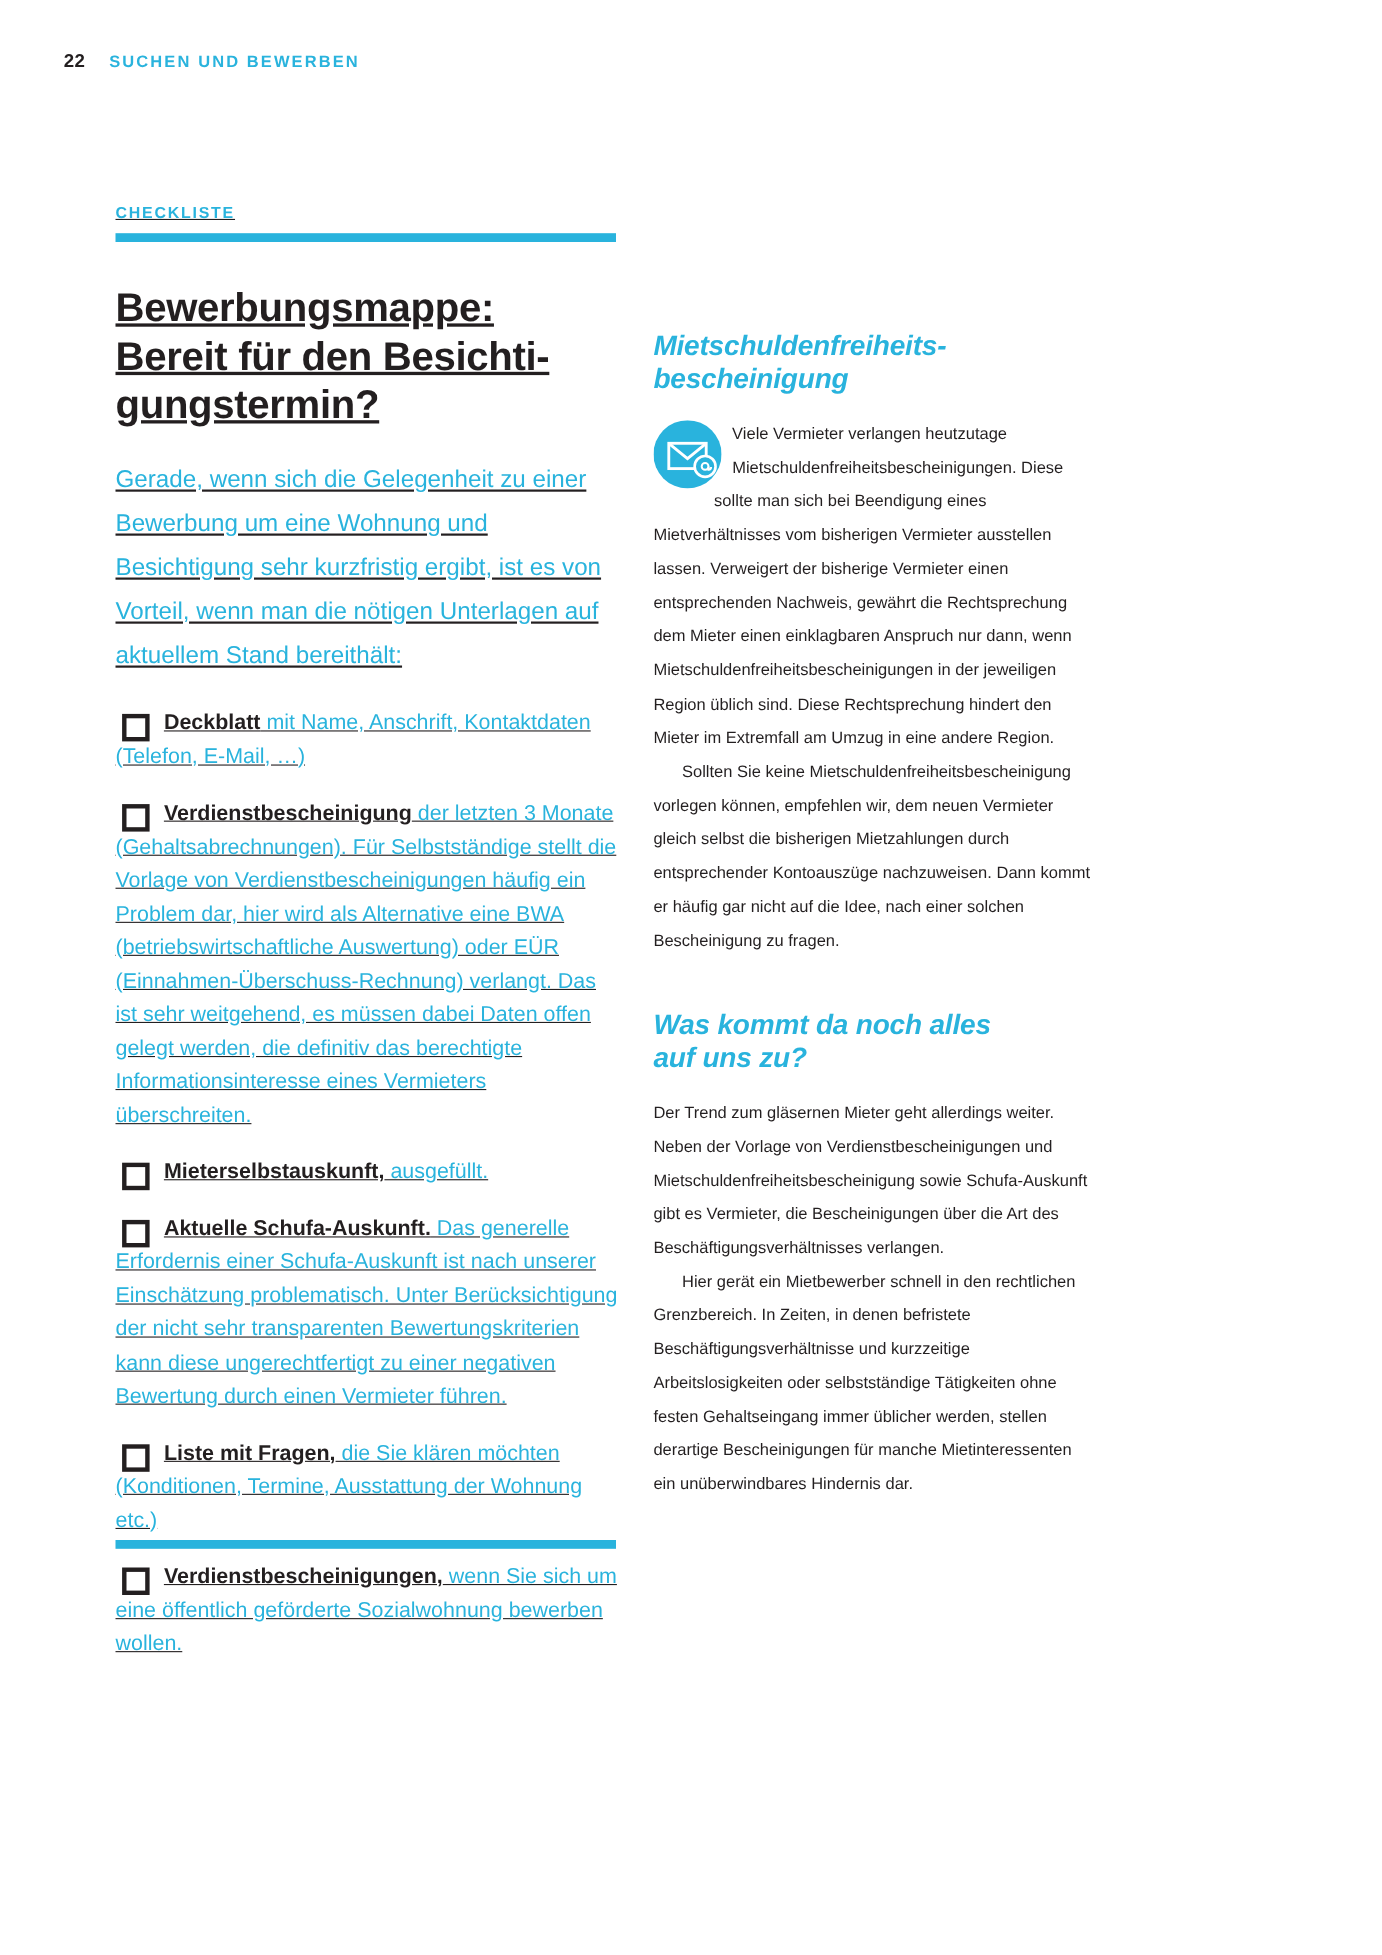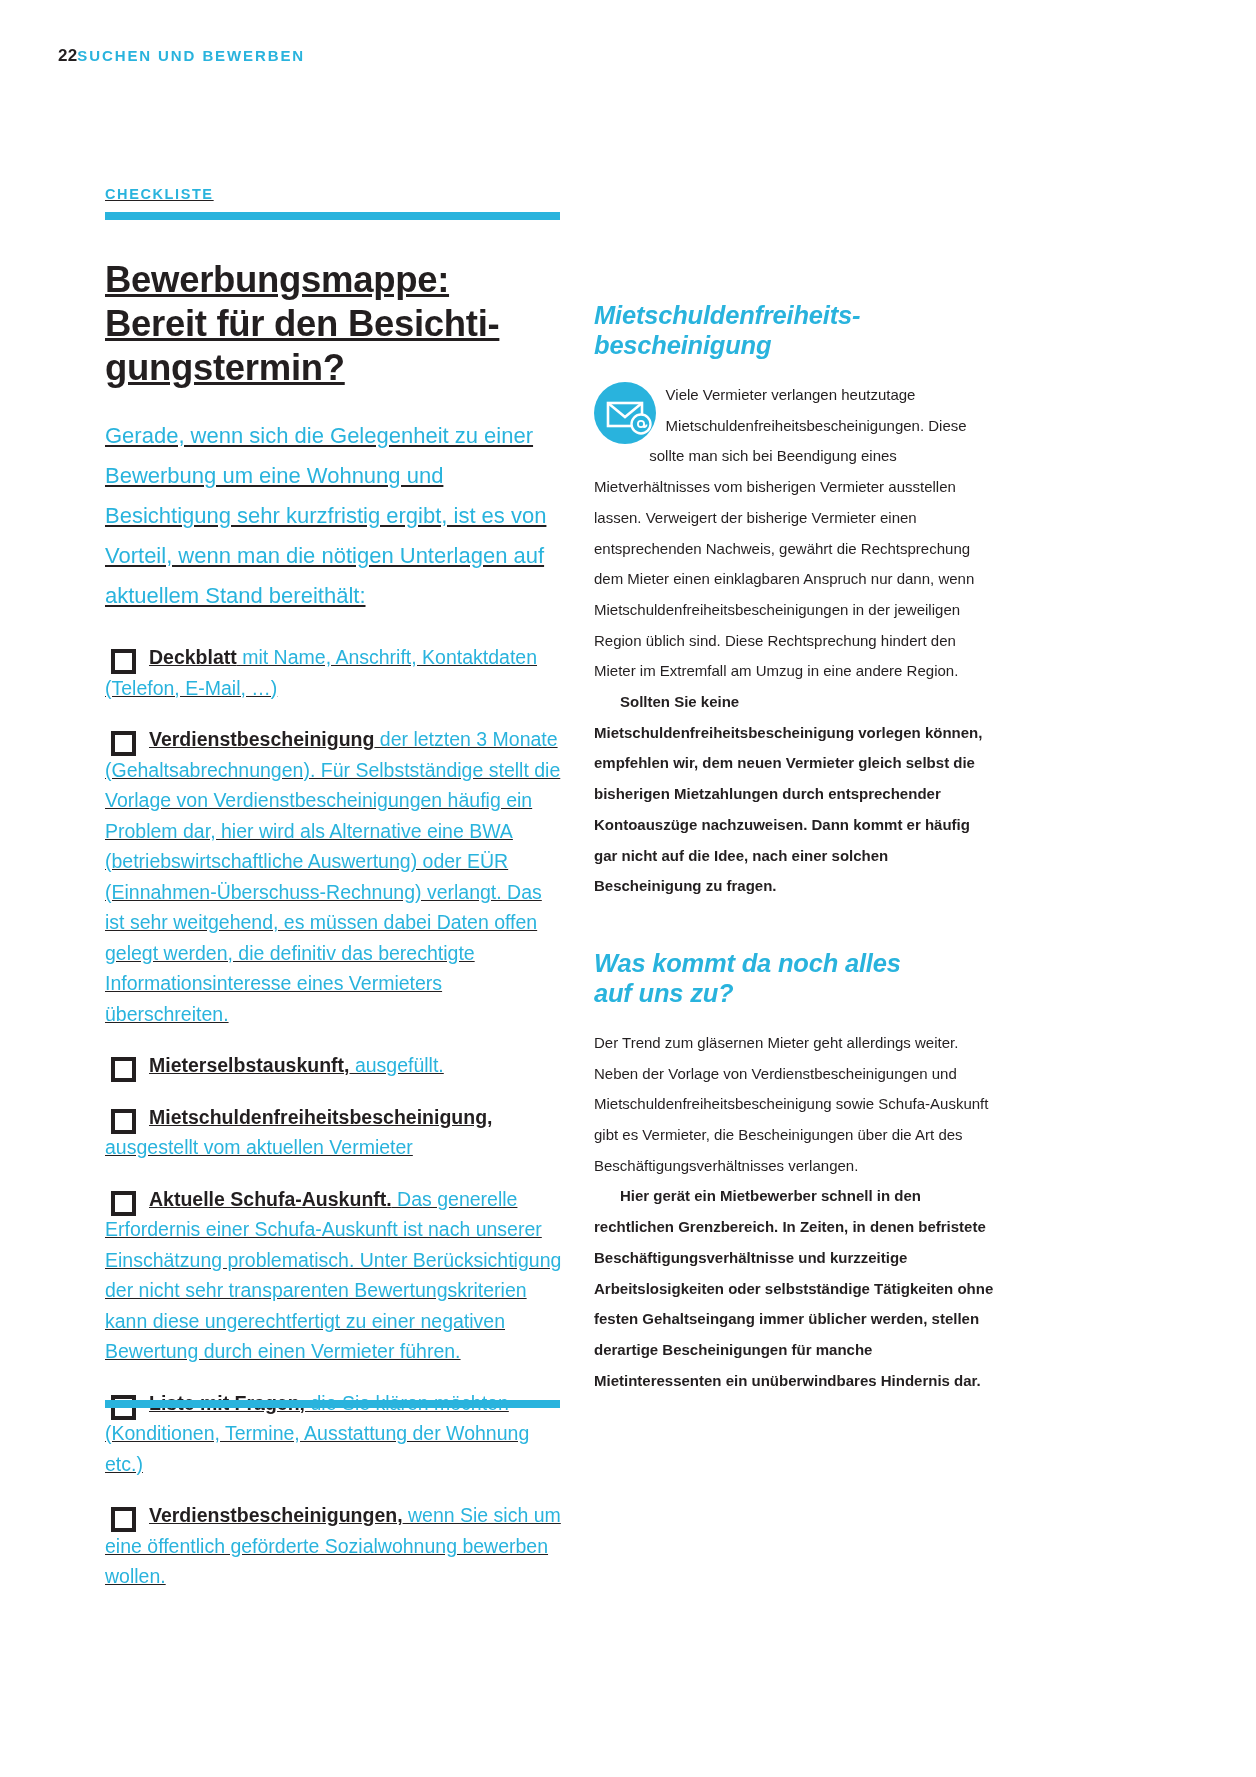--- a/index.html
+++ b/index.html
@@ -9,21 +9,21 @@
     font-family:"Liberation Sans", sans-serif;
     color:#231f20;
     position:relative;
     overflow:hidden;
   }
   .page{position:absolute;inset:0;}
 
   
   .runhead{
     position:absolute;left:58px;top:46px;
-    display:flex;align-items:baseline;
+    display:flex;align-items:baseline;gap:22px;
   }
   .runhead .folio{
     font-size:17px;font-weight:bold;color:#231f20;letter-spacing:.2px;
   }
   .runhead .section{
     font-size:15px;font-weight:bold;color:#29b3dd;letter-spacing:1.9px;
   }
 
   
   .col-left{
@@ -81,21 +81,21 @@
   h2.subhead{
     font-size:25.5px;line-height:30px;font-weight:bold;color:#29b3dd;
     margin:0 0 20px 0;letter-spacing:-.2px;font-style:italic;
   }
   h2.subhead.second{margin-top:46px;}
 
   .body-text{
     font-size:15px;line-height:30.7px;color:#231f20;
     margin:0;text-align:left;
   }
-  .body-text + .body-text{text-indent:26px;font-weight:bold;}
+  .body-text + .body-text{text-indent:26px;}
 
   .icon-wrap{
     float:left;
     width:62px;height:62px;
     margin:2px 12px 0 0;
     shape-outside:circle(50%);
   }
   .mail-icon{display:block;}
 
   .rc-block{overflow:hidden;}
@@ -129,24 +129,20 @@
       <div class="check-item">
         <span class="box"></span>
         <b>Verdienstbescheinigung</b><span> der letzten 3 Monate (Gehaltsabrechnungen). Für Selbstständige stellt die Vorlage von Verdienstbescheinigungen häufig ein Problem dar, hier wird als Alternative eine BWA (betriebswirtschaftliche Auswertung) oder EÜR (Einnahmen-Überschuss-Rechnung) verlangt. Das ist sehr weitgehend, es müssen dabei Daten offen gelegt werden, die definitiv das berechtigte Informationsinteresse eines Vermieters überschreiten.</span>
       </div>
 
       <div class="check-item">
         <span class="box"></span>
         <b>Mieterselbstauskunft,</b><span> ausgefüllt.</span>
       </div>
 
-      <div class="check-item">
-        <span class="box"></span>
-        <b>Mietschuldenfreiheitsbescheinigung,</b><span> ausgestellt vom aktuellen Vermieter</span>
-      </div>
 
       <div class="check-item">
         <span class="box"></span>
         <b>Aktuelle Schufa-Auskunft.</b><span> Das generelle Erfordernis einer Schufa-Auskunft ist nach unserer Einschätzung problematisch. Unter Berücksichtigung der nicht sehr transparenten Bewertungskriterien kann diese ungerechtfertigt zu einer negativen Bewertung durch einen Vermieter führen.</span>
       </div>
 
       <div class="check-item">
         <span class="box"></span>
         <b>Liste mit Fragen,</b><span> die Sie klären möchten (Konditionen, Termine, Ausstattung der Wohnung etc.)</span>
       </div>

